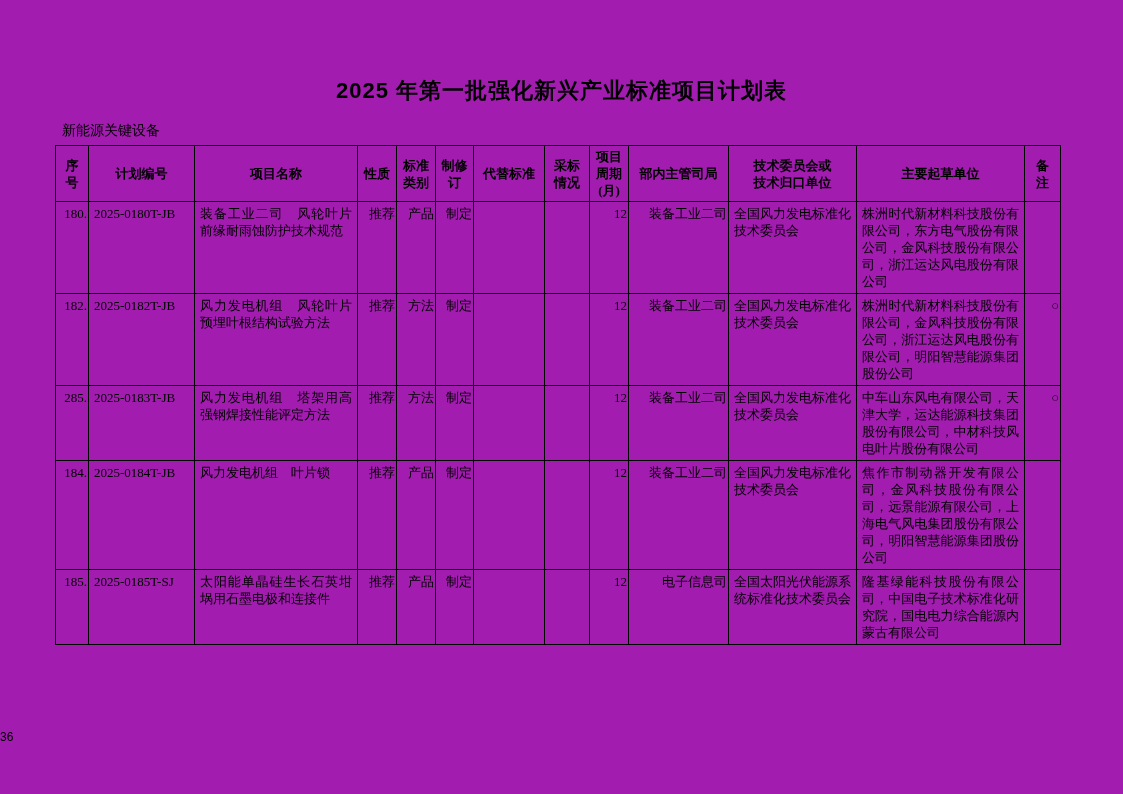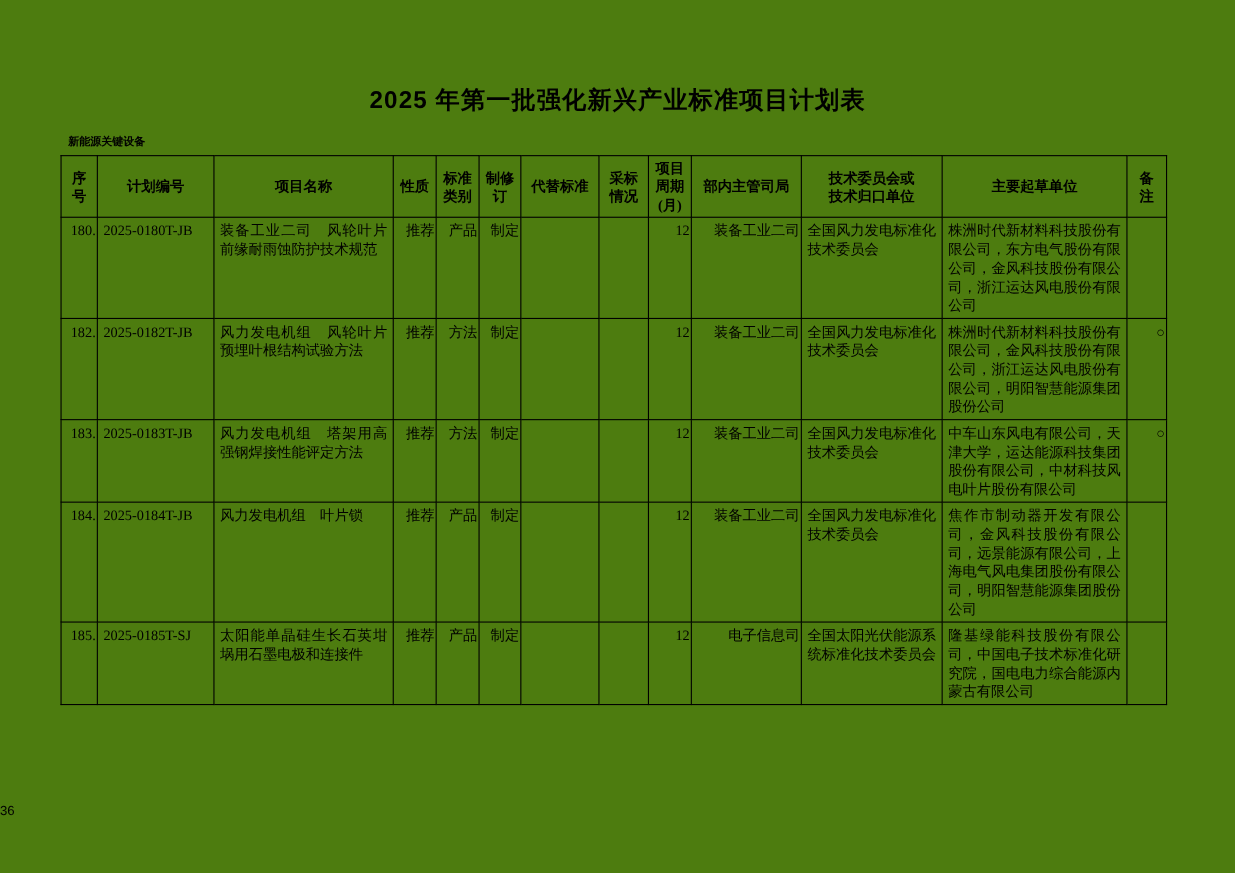--- a/index.html
+++ b/index.html
@@ -1,36 +1,35 @@
 <!DOCTYPE html>
 <html><head>
 <meta charset="utf-8">
 <style>
   html,body { margin:0; padding:0; background:#e8e8e8; }
   .page {
     position:relative;
     width:1123px; height:794px;
     margin:0 auto;
-    background:#4d7c0f;
+    background:#a21caf;
     font-family:"Liberation Serif","DejaVu Serif",serif;
     color:#000;
     overflow:hidden;
   }
   .doc-title {
     padding-top:76px;
     text-align:center;
     font-size:22px;
     font-weight:bold;
     font-family:"Liberation Sans","DejaVu Sans",sans-serif;
     letter-spacing:1px;
   }
   .section-label {
     margin:16px 0 5px 62px;
-    font-size:10px;
-    font-weight:bold;
+    font-size:14px;
   }
   table.plan-table {
     border-collapse:collapse;
     table-layout:fixed;
     margin-left:55px;
     width:1005px;
   }
   .plan-table th, .plan-table td {
     border:1px solid #000;
     font-size:13px;
@@ -148,21 +147,21 @@
         <td class="c">制定</td>
         <td></td>
         <td></td>
         <td class="c">12</td>
         <td class="c">装备工业二司</td>
         <td class="j">全国风力发电标准化技术委员会</td>
         <td class="j">株洲时代新材料科技股份有限公司，金风科技股份有限公司，浙江运达风电股份有限公司，明阳智慧能源集团股份公司</td>
         <td class="c">○</td>
       </tr>
       <tr style="height:70px">
-        <td class="c">183.</td>
+        <td class="c">285.</td>
         <td>2025-0183T-JB</td>
         <td class="j">风力发电机组　塔架用高强钢焊接性能评定方法</td>
         <td class="c">推荐</td>
         <td class="c">方法</td>
         <td class="c">制定</td>
         <td></td>
         <td></td>
         <td class="c">12</td>
         <td class="c">装备工业二司</td>
         <td class="j">全国风力发电标准化技术委员会</td>

